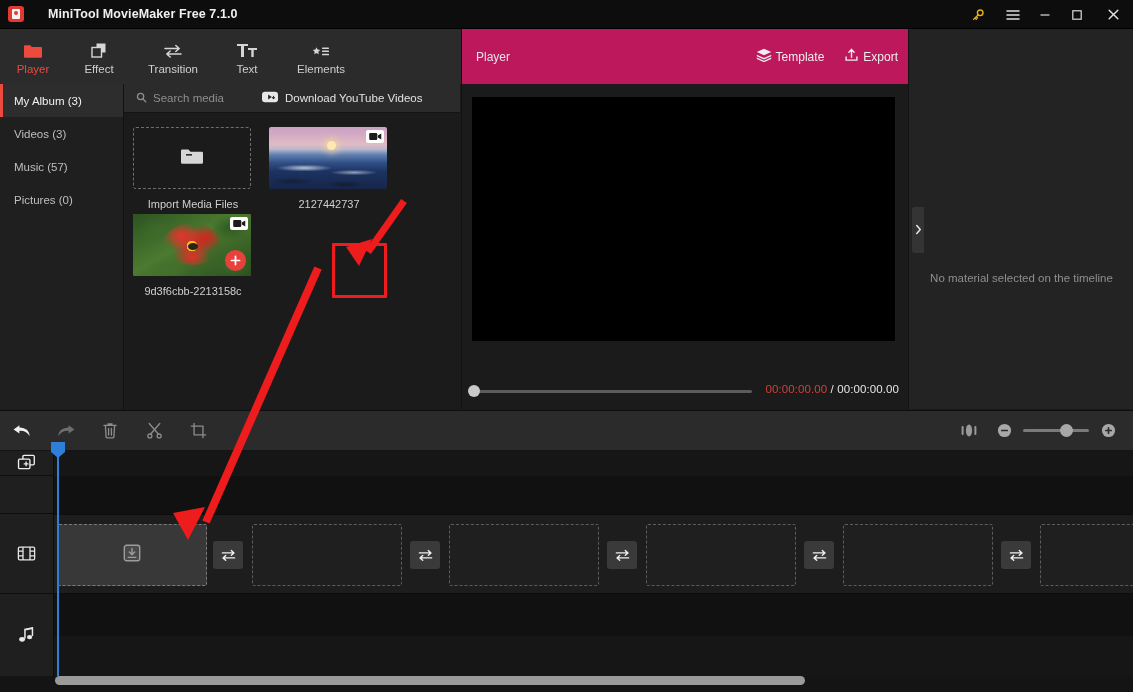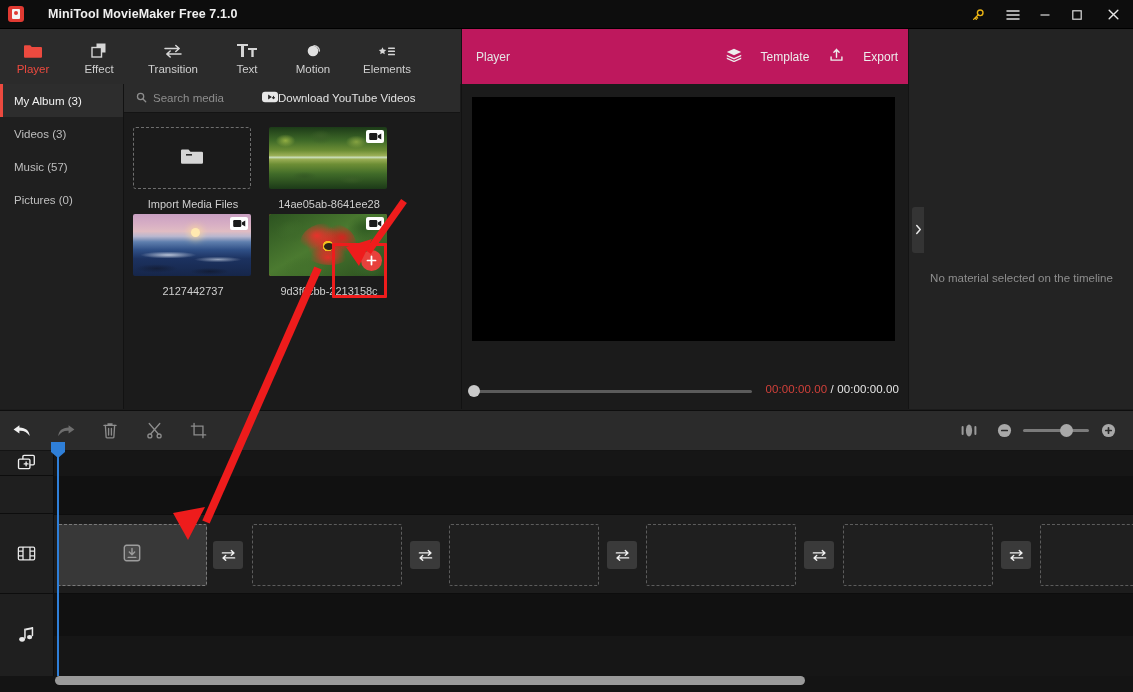--- a/index.html
+++ b/index.html
@@ -72,21 +72,21 @@
   .media-panel {
     position:absolute; left:124px; top:84px; width:336px; height:325px;
     background:#1b1b1b;
   }
   .media-top {
     height:29px; background:#2b2b2b; display:flex; align-items:center;
     border-bottom:1px solid #141414;
   }
   .search-box { display:flex; align-items:center; gap:6px; margin-left:12px; cursor:text; }
   .search-box .sp { font-size:11.5px; color:#8e8e8e; }
-  .ytbtn { display:flex; align-items:center; margin-left:38px; cursor:pointer; }
+  .ytbtn { display:flex; align-items:center; gap:7px; margin-left:38px; cursor:pointer; }
   .ytbtn .yl { font-size:11.5px; color:#e2e2e2; white-space:nowrap;}
 
   .media-grid {
     padding:14px 0 0 9px; display:flex; flex-wrap:wrap; gap:4px 16px;
   }
   .mcell { width:120px; }
   .thumb {
     width:118px; height:62px; border-radius:2px; position:relative; overflow:hidden;
   }
   .import-box {
@@ -173,21 +173,21 @@
   .player {
     position:absolute; left:461px; top:29px; width:447px; height:380px;
     background:#1b1b1b; border-left:1px solid #121212;
   }
   .player-head {
     height:55px; background:#be185d; display:flex; align-items:center;
     padding:0 10px 0 14px;
   }
   .player-head .ptitle { font-size:12px; color:#e4e4e4; }
   .phead-actions { margin-left:auto; display:flex; align-items:center; gap:20px; }
-  .phead-btn { display:flex; align-items:center; gap:19px; cursor:pointer; }
+  .phead-btn { display:flex; align-items:center; gap:4px; cursor:pointer; }
   .phead-btn span { font-size:12px; color:#ededed; }
   .stage {
     position:absolute; left:10px; top:68px; width:423px; height:244px; background:#000;
   }
   .pbar { position:absolute; left:0; top:346px; width:447px; height:34px; }
   .seek-track {
     position:absolute; left:12px; top:15px; width:278px; height:3px;
     background:#5b5b5b; border-radius:2px;
   }
   .seek-knob {
@@ -378,29 +378,20 @@
     </div>
     <div class="tab">
       <div class="ticon">
         <svg width="24" height="17" viewBox="0 0 24 17" fill="#d6d6d6">
           <path d="M2 2h11v2H9v11H6V4H2z"></path>
             <path d="M13 6h9v1.9h-3.3V15h-2.4V7.9H13z"></path>
         </svg>
       </div>
       <div class="tlabel">Text</div>
     </div>
-    <div class="tab">
-      <div class="ticon">
-        <svg width="20" height="17" viewBox="0 0 20 17">
-          <ellipse cx="10" cy="9" rx="5.3" ry="5.3" fill="#e0e0e0"></ellipse>
-          <path d="M11 3.8c3 0 5.4 2.4 5.4 5.3" stroke="#cfcfcf" stroke-width="1.4" fill="none" stroke-linecap="round"></path>
-        </svg>
-      </div>
-      <div class="tlabel">Motion</div>
-    </div>
     <div class="tab tab-wide">
       <div class="ticon">
         <svg width="22" height="15" viewBox="0 0 22 15" fill="#d6d6d6">
           <path d="M6.5 3.2 7.6 5.6 10.2 5.9 8.3 7.7 8.8 10.3 6.5 9 4.2 10.3 4.7 7.7 2.8 5.9 5.4 5.6z"></path>
           <rect x="12" y="3.4" width="7" height="1.5" rx=".6"></rect>
           <rect x="12" y="6.6" width="7" height="1.5" rx=".6"></rect>
           <rect x="12" y="9.8" width="7" height="1.5" rx=".6"></rect>
         </svg>
       </div>
       <div class="tlabel">Elements</div>
@@ -452,32 +443,20 @@
           <span>
             <svg width="24" height="19" viewBox="0 0 24 19" fill="#d6d6d6">
               <path d="M1 3.6a1.2 1.2 0 0 1 1.2-1.2h6.3l2 2.3H21.8A1.2 1.2 0 0 1 23 5.9v9.6a1.2 1.2 0 0 1-1.2 1.2H2.2A1.2 1.2 0 0 1 1 15.5z"></path>
               <rect x="6" y="7" width="6" height="1.6" fill="#2b2b2b"></rect>
             </svg>
           </span>
         </div>
         <div class="mlabel">Import Media Files</div>
       </div>
 
-      <div class="mcell">
-        <div class="thumb">
-          <div class="art-lake"></div>
-          <div class="vidbadge">
-            <svg width="13" height="9" viewBox="0 0 14 10" fill="#1b1b1b">
-              <rect x="0" y="1" width="9" height="8" rx="1.4"></rect>
-                <path d="M9.6 4 13.4 1.6v6.8L9.6 6z"></path>
-            </svg>
-          </div>
-        </div>
-        <div class="mlabel">14ae05ab-8641ee28</div>
-      </div>
 
       <div class="mcell">
         <div class="thumb">
           <div class="art-sunset"></div>
           <div class="vidbadge">
             <svg width="13" height="9" viewBox="0 0 14 10" fill="#1b1b1b">
               <rect x="0" y="1" width="9" height="8" rx="1.4"></rect>
                 <path d="M9.6 4 13.4 1.6v6.8L9.6 6z"></path>
             </svg>
           </div>

